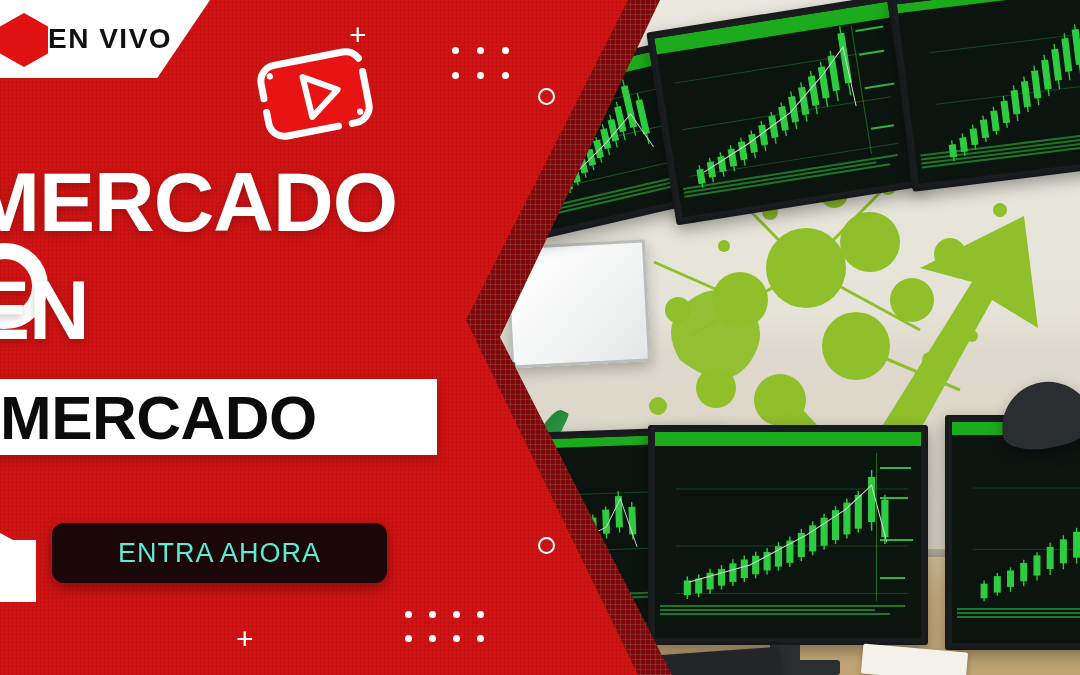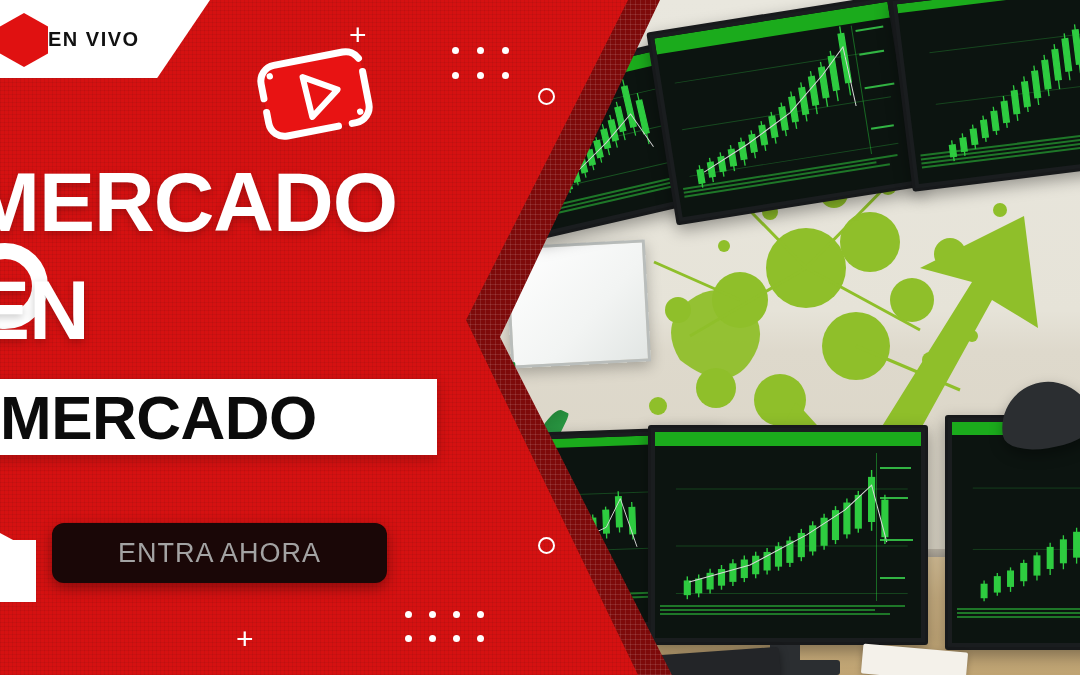--- a/index.html
+++ b/index.html
@@ -129,21 +129,21 @@
   }
   .hex{
     position:absolute; left:30px; top:13px;
     width:48px; height:54px;
     background:#E01111;
     -webkit-clip-path:polygon(50% 0,100% 25%,100% 75%,50% 100%,0 75%,0 25%);
     clip-path:polygon(50% 0,100% 25%,100% 75%,50% 100%,0 75%,0 25%);
   }
   .live-text{
     position:absolute; left:78px; top:50%; transform:translateY(-50%);
-    color:#111; font-weight:900; font-size:20px; letter-spacing:1.5px;
+    color:#111; font-weight:900; font-size:28px; letter-spacing:1.5px;
     font-family:"Liberation Sans", sans-serif;
   }
 
   .play-icon{ position:absolute; left:250px; top:42px; }
 
   .headline-mercado{
     position:absolute; left:-30px; top:160px;
     color:#fff; font-size:84px; font-weight:900;
     letter-spacing:-1px; line-height:1;
     font-family:"Liberation Sans", sans-serif;
@@ -178,21 +178,21 @@
   }
   .cta-button{
     position:absolute; left:52px; top:523px;
     width:335px; height:60px;
     background:#1a0707;
     border-radius:12px;
     display:flex; align-items:center; justify-content:center;
     box-shadow:0 5px 14px rgba(0,0,0,.35);
   }
   .cta-label{
-    color:#a3a3a3; font-size:27px; font-weight:400; letter-spacing:1px;
+    color:#5eead4; font-size:27px; font-weight:400; letter-spacing:1px;
     font-family:"Liberation Sans", sans-serif;
   }
 
   
   .dotgrid{ position:absolute; display:grid; gap:18px; }
   .dotgrid span{
     width:7px; height:7px; border-radius:50%; background:#fff; display:block;
   }
   .ring{
     position:absolute; border:2.5px solid #fff; border-radius:50%;

